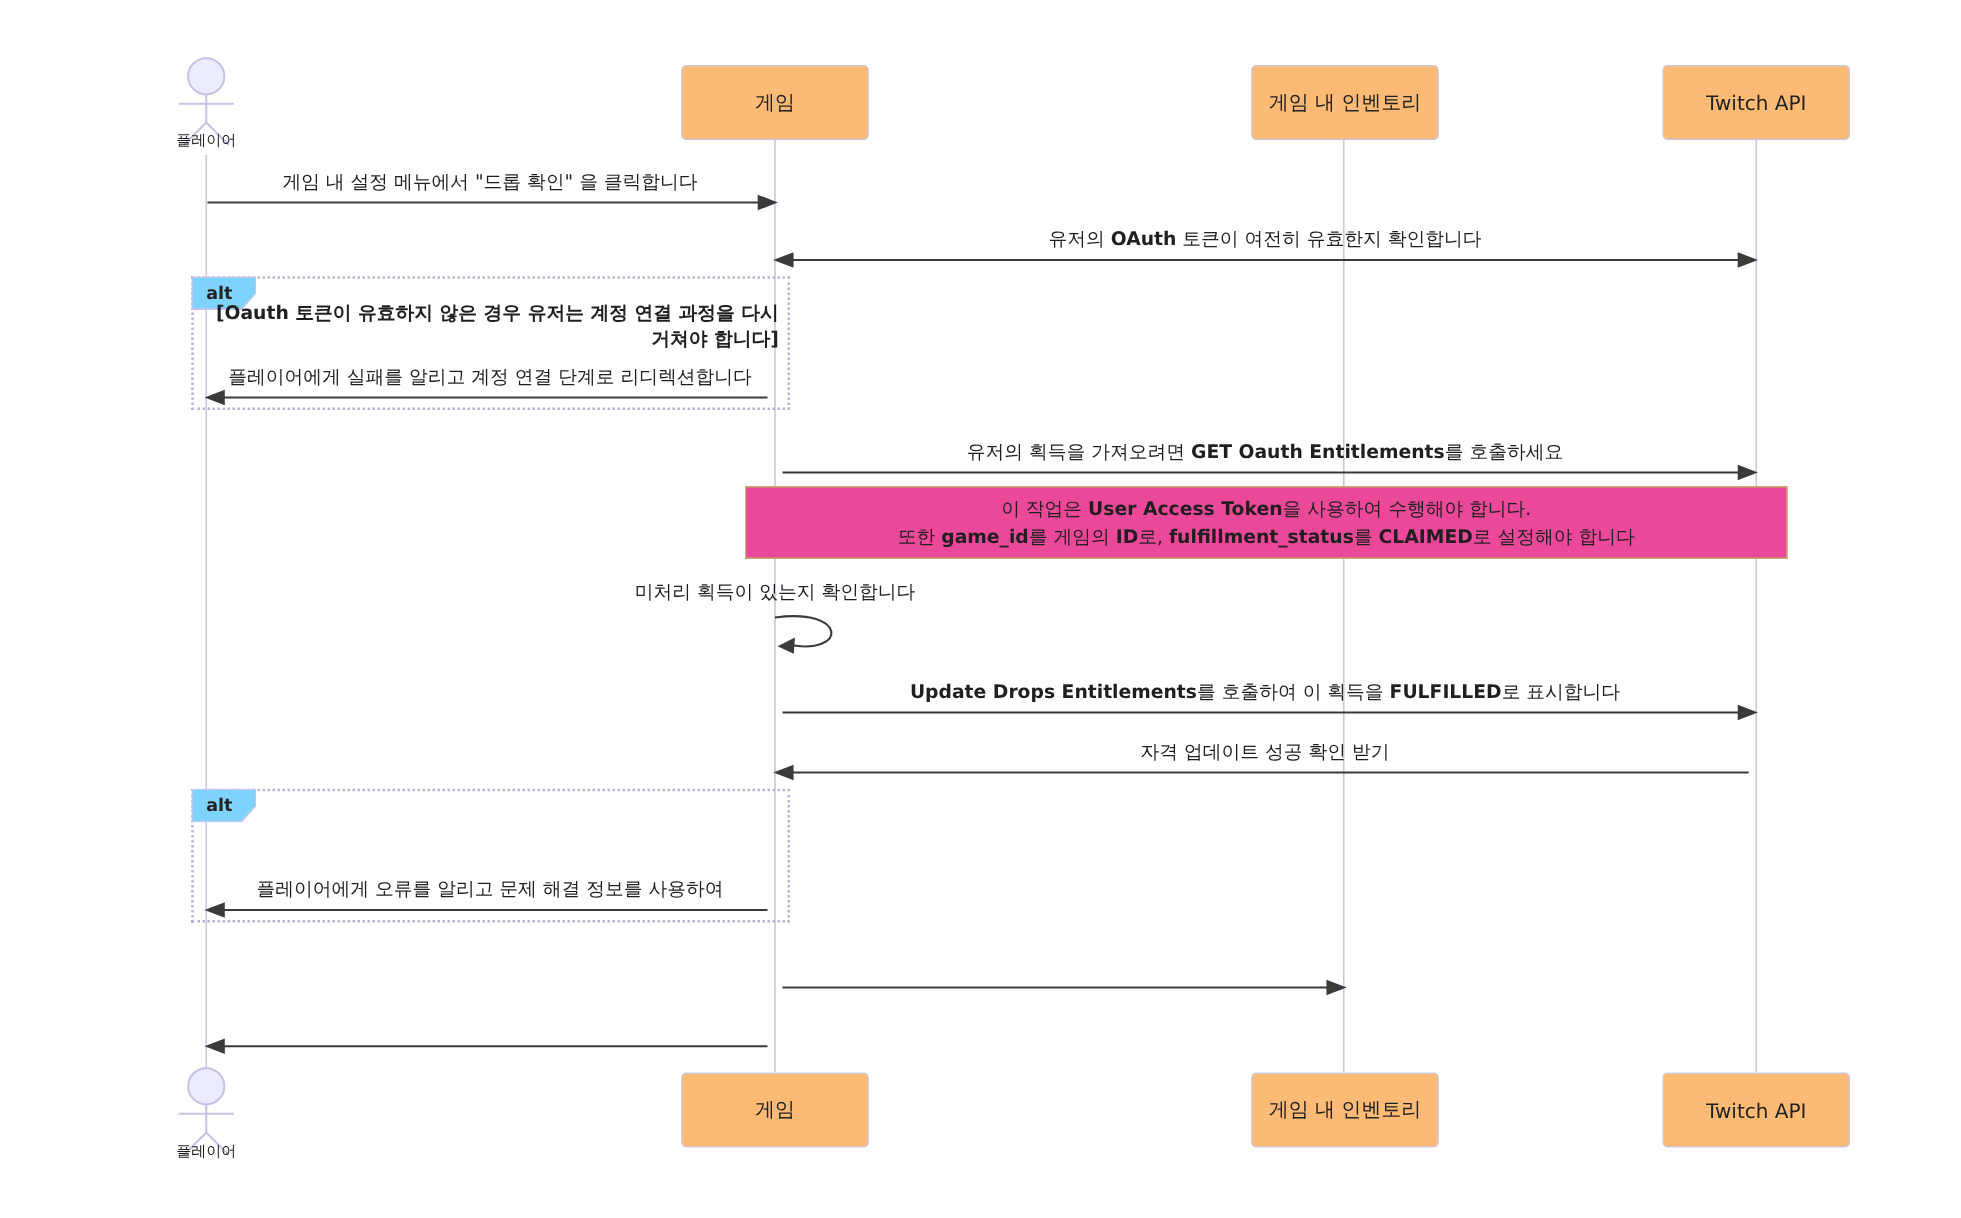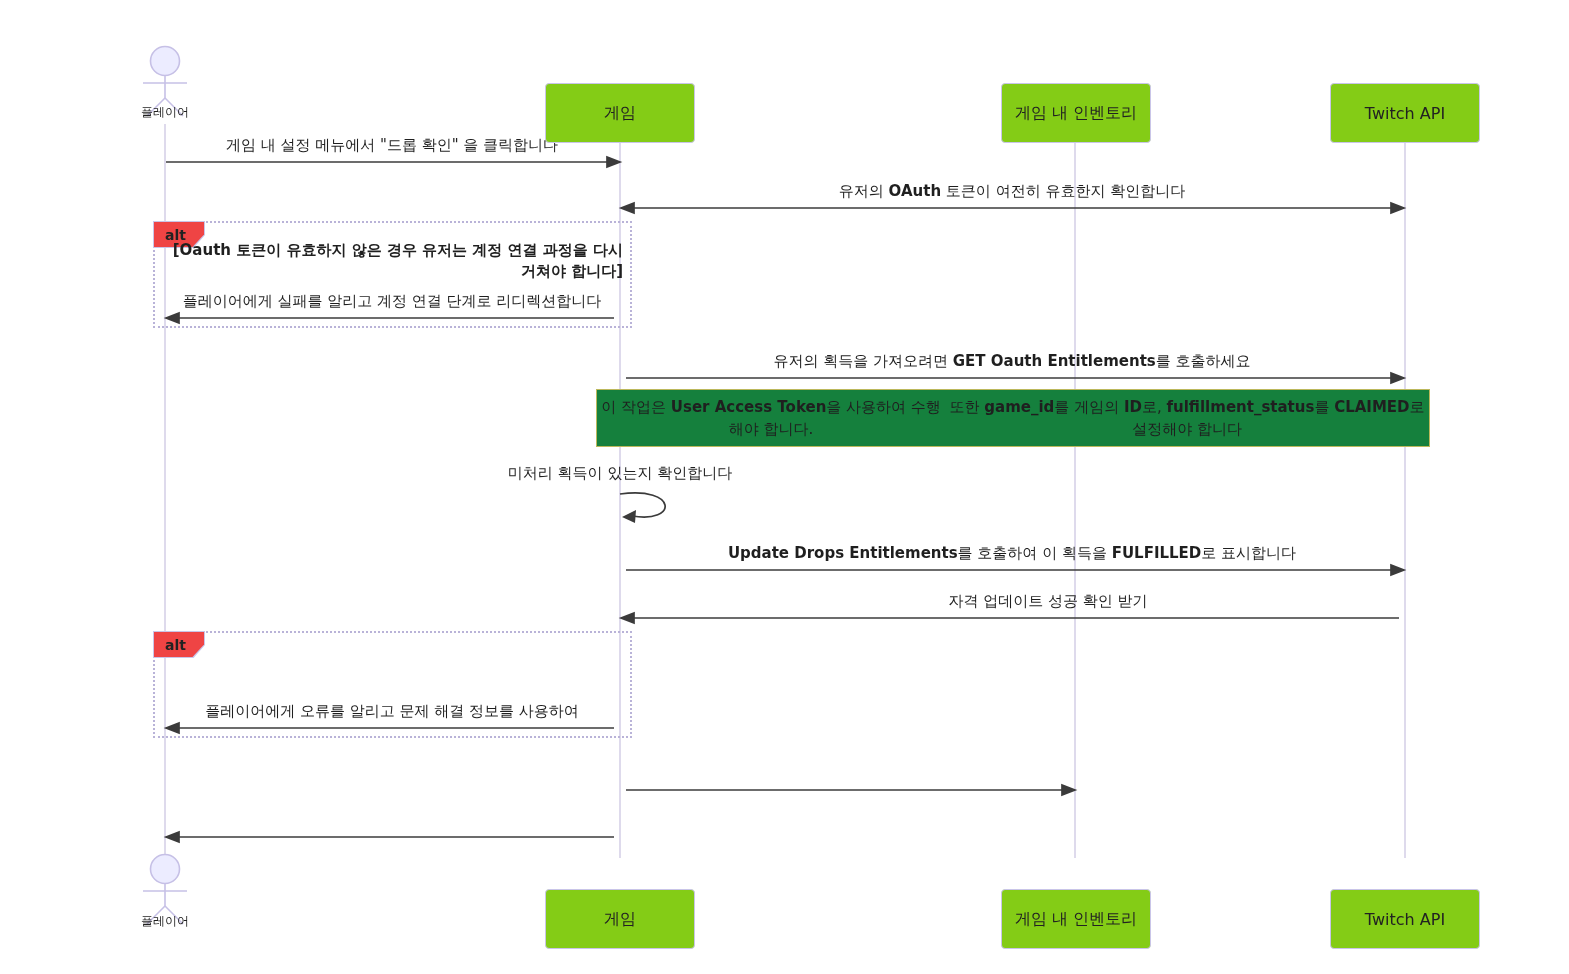--- a/index.html
+++ b/index.html
@@ -3,51 +3,51 @@
 <meta charset="utf-8">
 <style>
   html,body{margin:0;padding:0;background:#ffffff;}
   .canvas{
     position:relative;width:1569px;height:974px;background:#ffffff;
     font-family:"DejaVu Sans","Liberation Sans",sans-serif;color:#1f1f1f;overflow:hidden;
   }
   svg.layer{position:absolute;left:0;top:0;width:1569px;height:974px;}
   .participant{
     position:absolute;width:150px;height:60px;box-sizing:border-box;
-    background:#84cc16;border:1px solid #c9c5e8;border-radius:4px;
+    background:#fdba74;border:1px solid #c9c5e8;border-radius:4px;
     display:flex;align-items:center;justify-content:center;
-    font-size:16px;color:#222222;margin-top:31px;
+    font-size:16px;color:#222222;
   }
   .actor-label{
     position:absolute;width:140px;text-align:center;font-size:12px;color:#1f1f1f;
   }
   .msg{
     position:absolute;transform:translateX(-50%);white-space:nowrap;
     font-size:15px;color:#1f1f1f;
   }
   .alt-frame{
     position:absolute;box-sizing:border-box;border:2px dotted #b9b3d8;background:transparent;
   }
   .alt-label-outer{
     position:absolute;background:#c9c5e8;
     clip-path:polygon(0 0,100% 0,100% 52%,78% 100%,0 100%);
   }
   .alt-label-inner{
-    position:absolute;left:1px;top:1px;right:1px;bottom:1px;background:#ef4444;
+    position:absolute;left:1px;top:1px;right:1px;bottom:1px;background:#7dd3fc;
     clip-path:polygon(0 0,100% 0,100% 50%,77% 100%,0 100%);
     display:flex;align-items:center;padding-left:11px;box-sizing:border-box;
     font-size:14px;font-weight:700;color:#222222;
   }
   .alt-condition{
     position:absolute;width:460px;text-align:center;font-size:15px;font-weight:700;
     line-height:21px;color:#1f1f1f;
   }
   .note{
-    position:absolute;box-sizing:border-box;background:#15803d;border:1px solid #bcb85c;
-    display:flex;flex-direction:row;align-items:center;justify-content:center;
+    position:absolute;box-sizing:border-box;background:#ec4899;border:1px solid #bcb85c;
+    display:flex;flex-direction:column;align-items:center;justify-content:center;
     font-size:15px;line-height:22px;color:#1f1f1f;text-align:center;
   }
   b{font-weight:700;}
 </style>
 </head>
 <body>
 
 <div class="canvas">
 
   <svg class="layer">
@@ -140,21 +140,21 @@
     <div>이 작업은 <b>User Access Token</b>을 사용하여 수행해야 합니다.</div>
     <div>또한 <b>game_id</b>를 게임의 <b>ID</b>로, <b>fulfillment_status</b>를 <b>CLAIMED</b>로 설정해야 합니다</div>
   </div>
 
   <div class="msg" style="left:392px;top:136px;">게임 내 설정 메뉴에서 "드롭 확인" 을 클릭합니다</div>
   <div class="msg" style="left:1012px;top:182px;">유저의 <b>OAuth</b> 토큰이 여전히 유효한지 확인합니다</div>
   <div class="msg" style="left:392px;top:292px;">플레이어에게 실패를 알리고 계정 연결 단계로 리디렉션합니다</div>
   <div class="msg" style="left:1012px;top:352px;">유저의 획득을 가져오려면 <b>GET Oauth Entitlements</b>를 호출하세요</div>
   <div class="msg" style="left:620px;top:464px;">미처리 획득이 있는지 확인합니다</div>
   <div class="msg" style="left:1012px;top:544px;"><b>Update Drops Entitlements</b>를 호출하여 이 획득을 <b>FULFILLED</b>로 표시합니다</div>
-  <div class="msg" style="left:1012px;top:592px;margin-left:36px;">자격 업데이트 성공 확인 받기</div>
+  <div class="msg" style="left:1012px;top:592px;">자격 업데이트 성공 확인 받기</div>
   <div class="msg" style="left:392px;top:702px;">플레이어에게 오류를 알리고 문제 해결 정보를 사용하여</div>
 
   <div class="participant" style="left:545px;top:52px;">
       <span>게임</span>
     </div>
   <div class="participant" style="left:1001px;top:52px;">
       <span>게임 내 인벤토리</span>
     </div>
   <div class="participant" style="left:1330px;top:52px;">
       <span>Twitch API</span>

